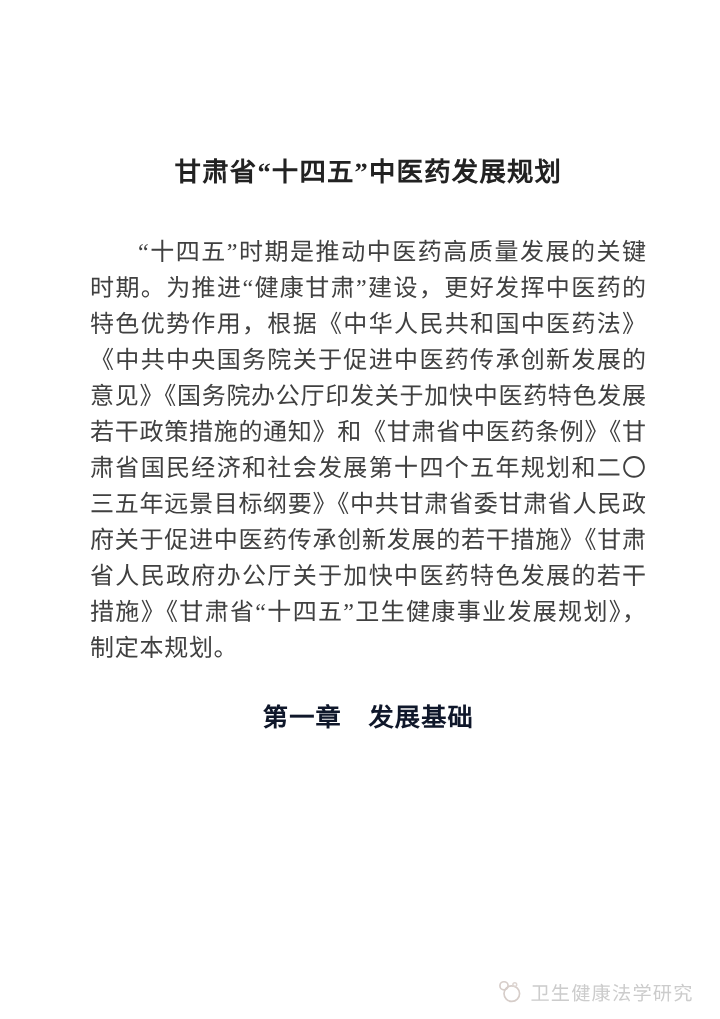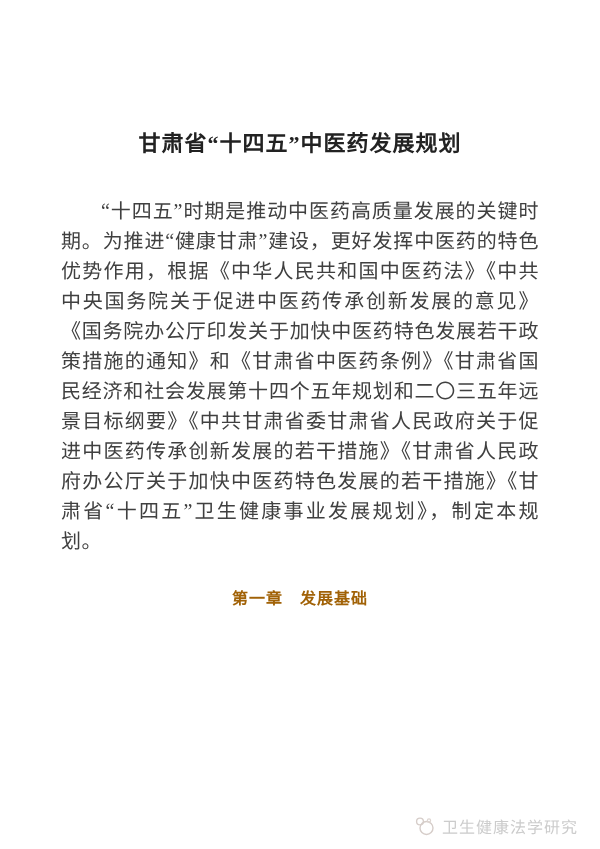--- a/index.html
+++ b/index.html
@@ -11,21 +11,21 @@
     position: relative;
     width: 600px;
     height: 849px;
     margin: 0 auto;
     background: #ffffff;
     overflow: hidden;
     font-family: "Liberation Serif", "DejaVu Serif", serif;
   }
   .content {
     position: absolute;
-    left: 61px;
+    left: 75px;
     right: 61px;
     top: 0;
   }
   .doc-title {
     margin: 0;
     padding-top: 128px;
     text-align: center;
     font-size: 22px;
     line-height: 32px;
     font-weight: bold;
@@ -44,25 +44,25 @@
     letter-spacing: 0.6px;
     color: #404040;
   }
   .para-1 {
     margin-top: 36px;
   }
   .chapter-heading {
     margin: 0;
     margin-top: 30px;
     text-align: center;
-    font-size: 16px;
+    font-size: 21px;
     line-height: 26px;
     font-weight: bold;
     letter-spacing: 1px;
-    color: #a16207;
+    color: #0f172a;
     font-family: "Liberation Sans", "DejaVu Sans", sans-serif;
   }
   .para-2 {
     margin-top: 33px;
   }
   .watermark {
     position: absolute;
     right: 22px;
     bottom: 11px;
     display: flex;

